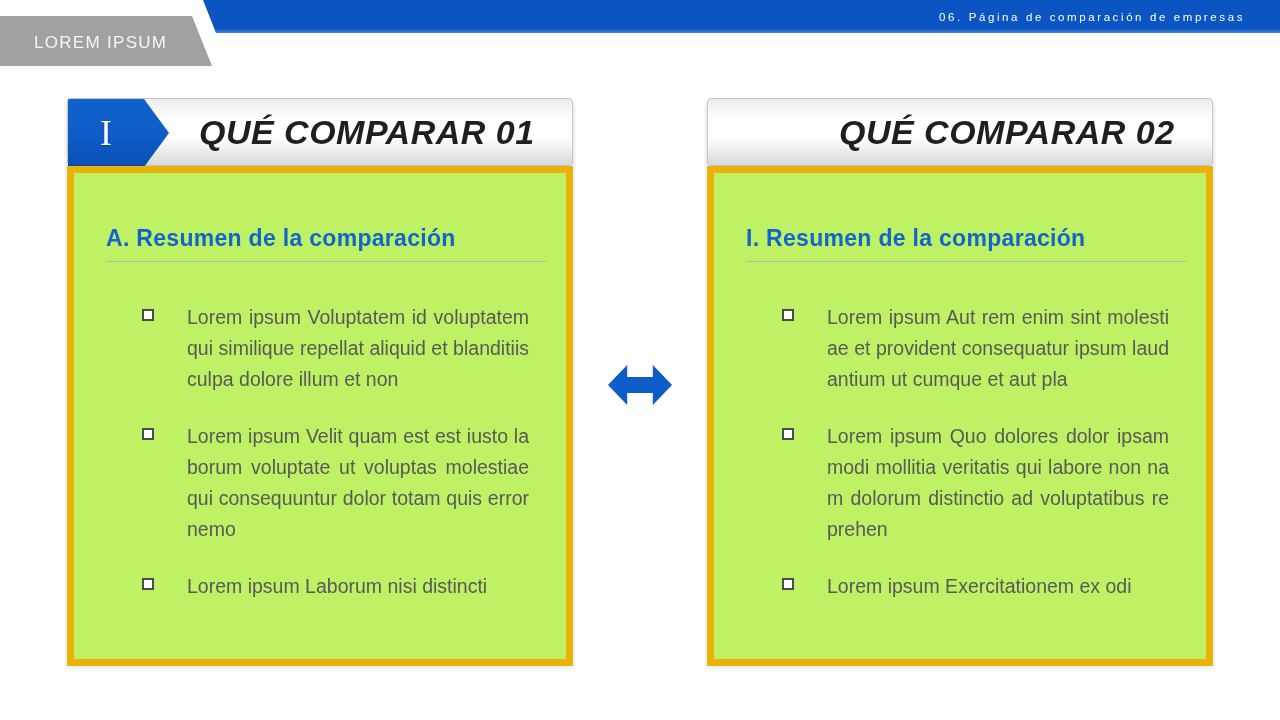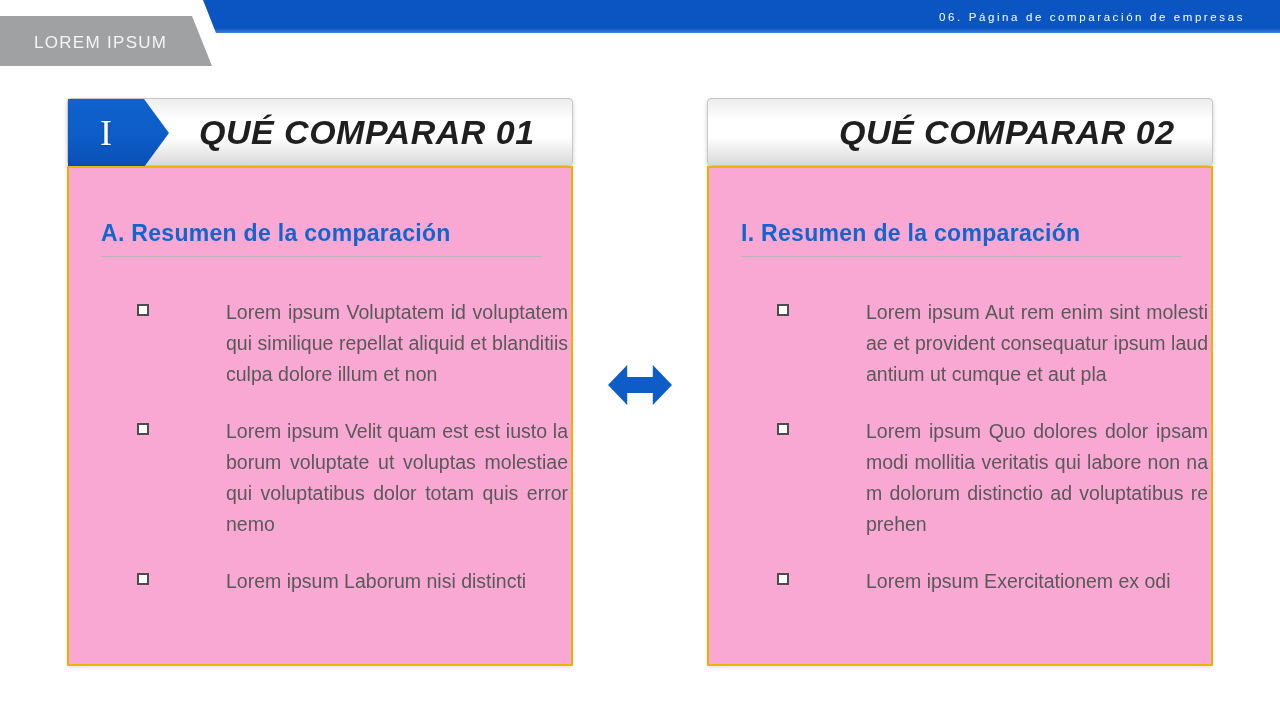--- a/index.html
+++ b/index.html
@@ -49,38 +49,38 @@
   .numeral {
     font-family:"Liberation Serif", serif; font-size:36px; color:#ffffff;
     text-shadow:0 1px 2px rgba(0,0,0,.25);
   }
   .panel-title {
     margin-left:131px; font-size:34px; font-weight:700; letter-spacing:.5px;
     color:var(--title-text); white-space:nowrap;font-style:italic;
   }
 
   .panel-body {
-    position:relative; height:500px; background:#f9a8d4;
-    border:2px solid #eab308; box-shadow:0 2px 4px rgba(0,0,0,.10);
+    position:relative; height:500px; background:#bef264;
+    border:7px solid #eab308; box-shadow:0 2px 4px rgba(0,0,0,.10);
   }
   .panel-subtitle {
     margin:52px 0 0 32px; font-size:23px; font-weight:700; letter-spacing:.3px;
     color:var(--heading-blue); white-space:nowrap;
   }
   .subtitle-rule { margin:9px 0 0 32px; width:440px; height:1px; background:#b7b7b7; }
 
   .items { margin:40px 0 0 67px; width:392px; list-style:none; }
   .item { position:relative; padding-left:46px; margin-bottom:26px; }
   .checkbox {
     position:absolute; left:1px; top:7px; width:12px; height:12px;
     border:2px solid #4c4c4c; background:#ffffff;
   }
   .item-text {
     display:block; width:342px; font-size:19.5px; line-height:31px;
-    color:var(--body-text); text-align:justify; word-break:break-all;margin-left:44px;
+    color:var(--body-text); text-align:justify; word-break:break-all;
   }
 
   
   .swap-arrow {
     position:absolute; left:608px; top:365px; width:64px; height:40px;
     background:var(--accent-blue);
     clip-path:polygon(0 50%, 30% 0, 30% 30%, 70% 30%, 70% 0, 100% 50%, 70% 100%, 70% 70%, 30% 70%, 30% 100%);
   }
 </style>
 </head>
@@ -107,21 +107,21 @@
     <div class="panel-body">
       <h3 class="panel-subtitle">A. Resumen de la comparación</h3>
       <div class="subtitle-rule"></div>
       <ul class="items">
         <li class="item">
           <span class="checkbox"></span>
           <span class="item-text">Lorem ipsum Voluptatem id voluptatem qui similique repellat aliquid et blanditiis culpa dolore illum et non</span>
         </li>
         <li class="item">
           <span class="checkbox"></span>
-          <span class="item-text">Lorem ipsum Velit quam est est iusto laborum voluptate ut voluptas molestiae qui voluptatibus dolor totam quis error nemo</span>
+          <span class="item-text">Lorem ipsum Velit quam est est iusto laborum voluptate ut voluptas molestiae qui consequuntur dolor totam quis error nemo</span>
         </li>
         <li class="item">
           <span class="checkbox"></span>
           <span class="item-text">Lorem ipsum Laborum nisi distincti</span>
         </li>
       </ul>
     </div>
   </section>
 
   <div class="swap-arrow"></div>

